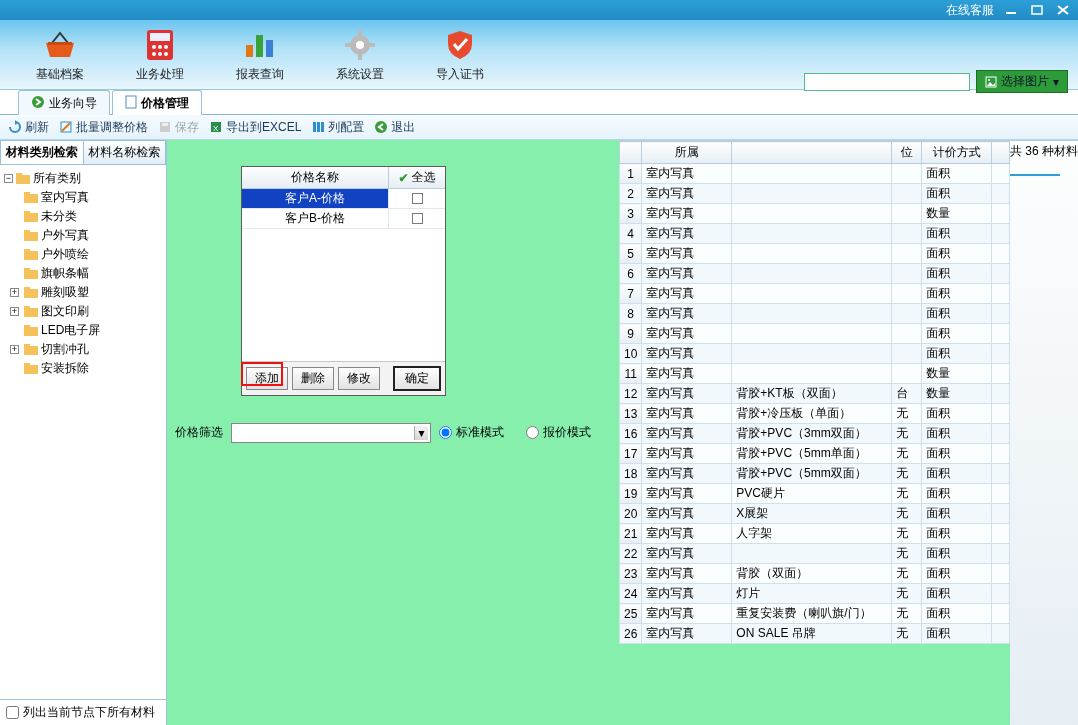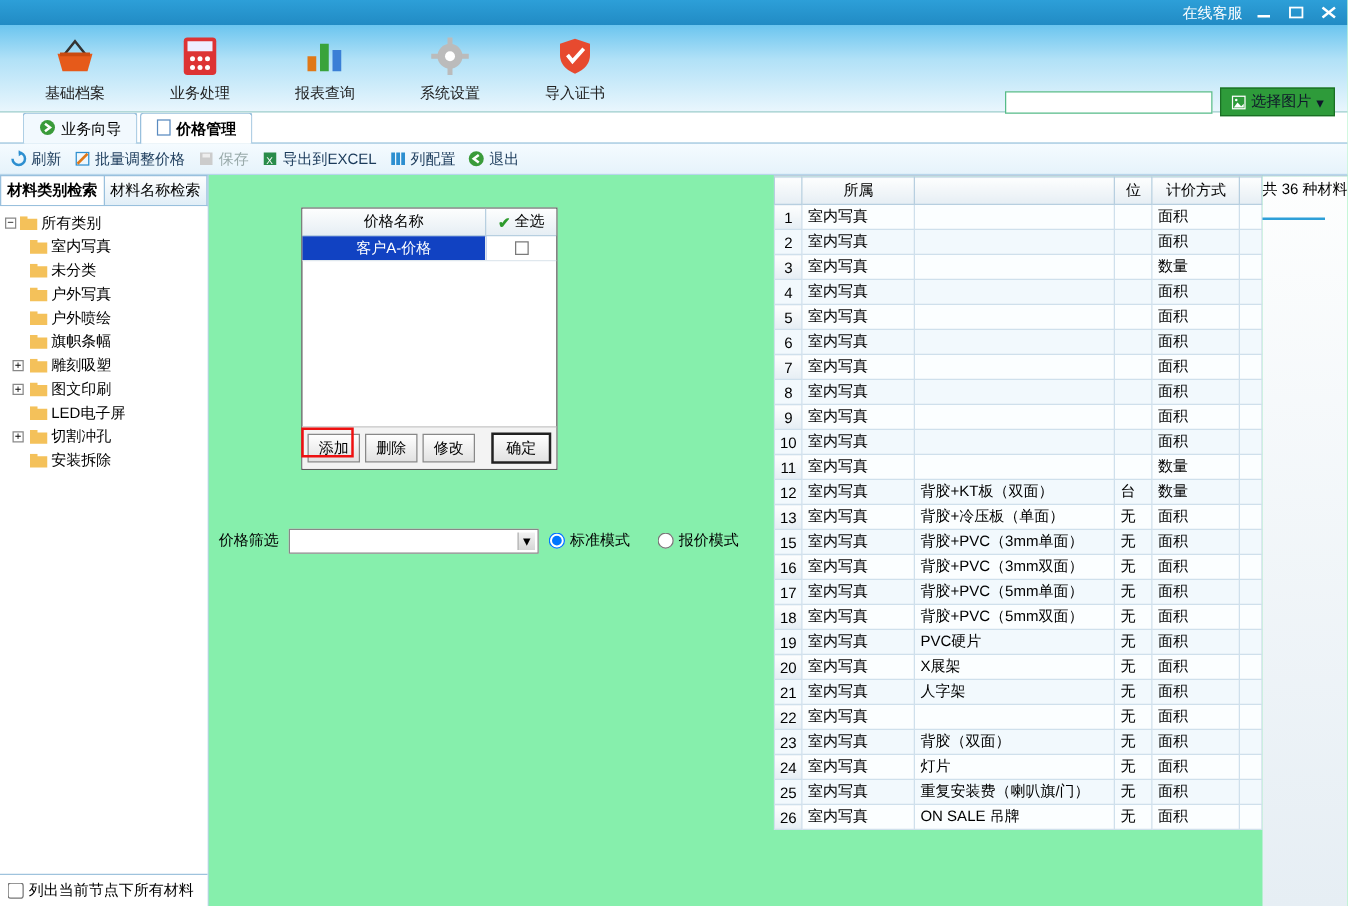--- a/index.html
+++ b/index.html
@@ -363,20 +363,26 @@
             <span>全选</span>
           </div>
       </div>
       <div class="popup-body">
         <div class="prow sel">
           <div class="c1">客户A-价格</div>
           <div class="c2">
               <span class="cb"></span>
             </div>
         </div>
+        <div class="prow">
+          <div class="c1">客户B-价格</div>
+          <div class="c2">
+              <span class="cb"></span>
+            </div>
+        </div>
         <div class="blank"></div>
       </div>
       <div class="popup-actions">
         <div style="position:relative">
           <div class="highlight-add" style="left:-5px;top:-5px"></div>
           <button>添加</button>
         </div>
         <button>删除</button>
         <button>修改</button>
         <span class="spacer"></span>
@@ -495,28 +501,20 @@
             </tr>
             <tr>
               <td class="rownum">13</td>
               <td>室内写真</td>
               <td>背胶+冷压板（单面）</td>
               <td>无</td>
               <td>面积</td>
               <td></td>
             </tr>
             <tr>
-              <td class="rownum">15</td>
-              <td>室内写真</td>
-              <td>背胶+PVC（3mm单面）</td>
-              <td>无</td>
-              <td>面积</td>
-              <td></td>
-            </tr>
-            <tr>
               <td class="rownum">16</td>
               <td>室内写真</td>
               <td>背胶+PVC（3mm双面）</td>
               <td>无</td>
               <td>面积</td>
               <td></td>
             </tr>
             <tr>
               <td class="rownum">17</td>
               <td>室内写真</td>

